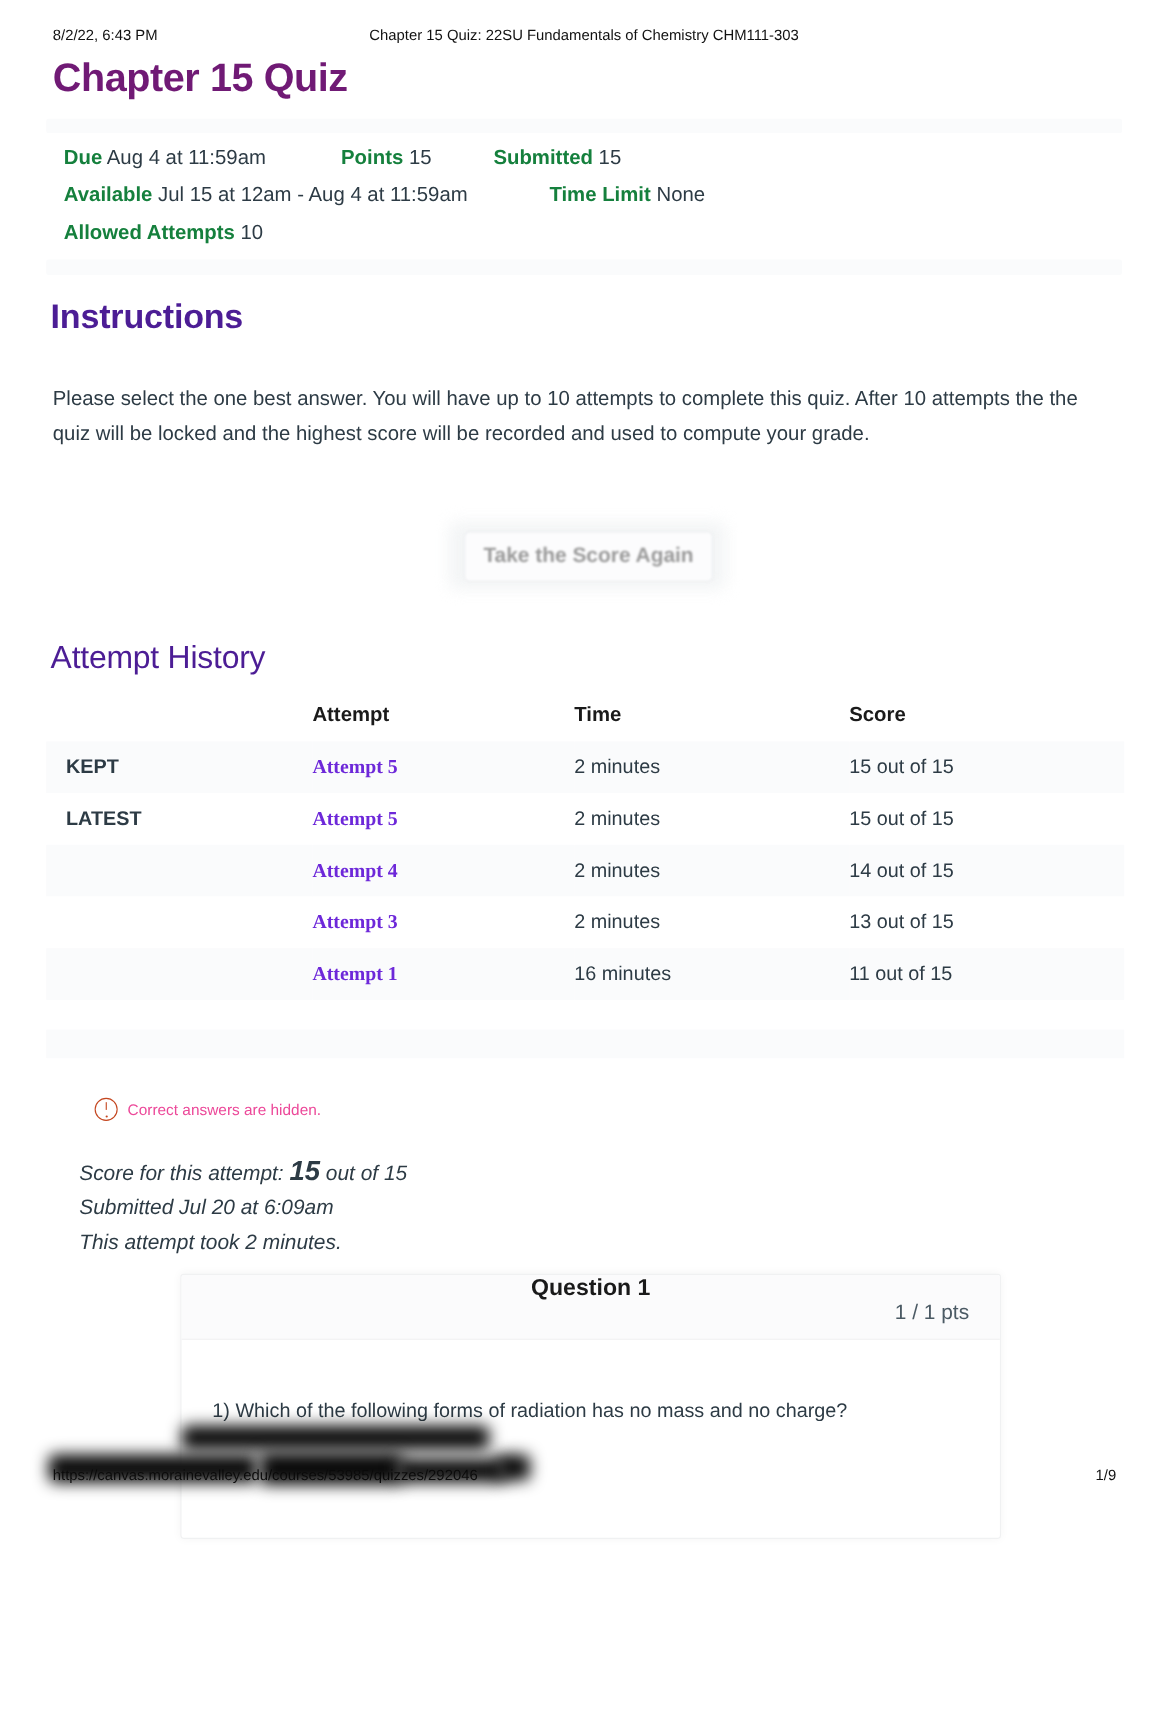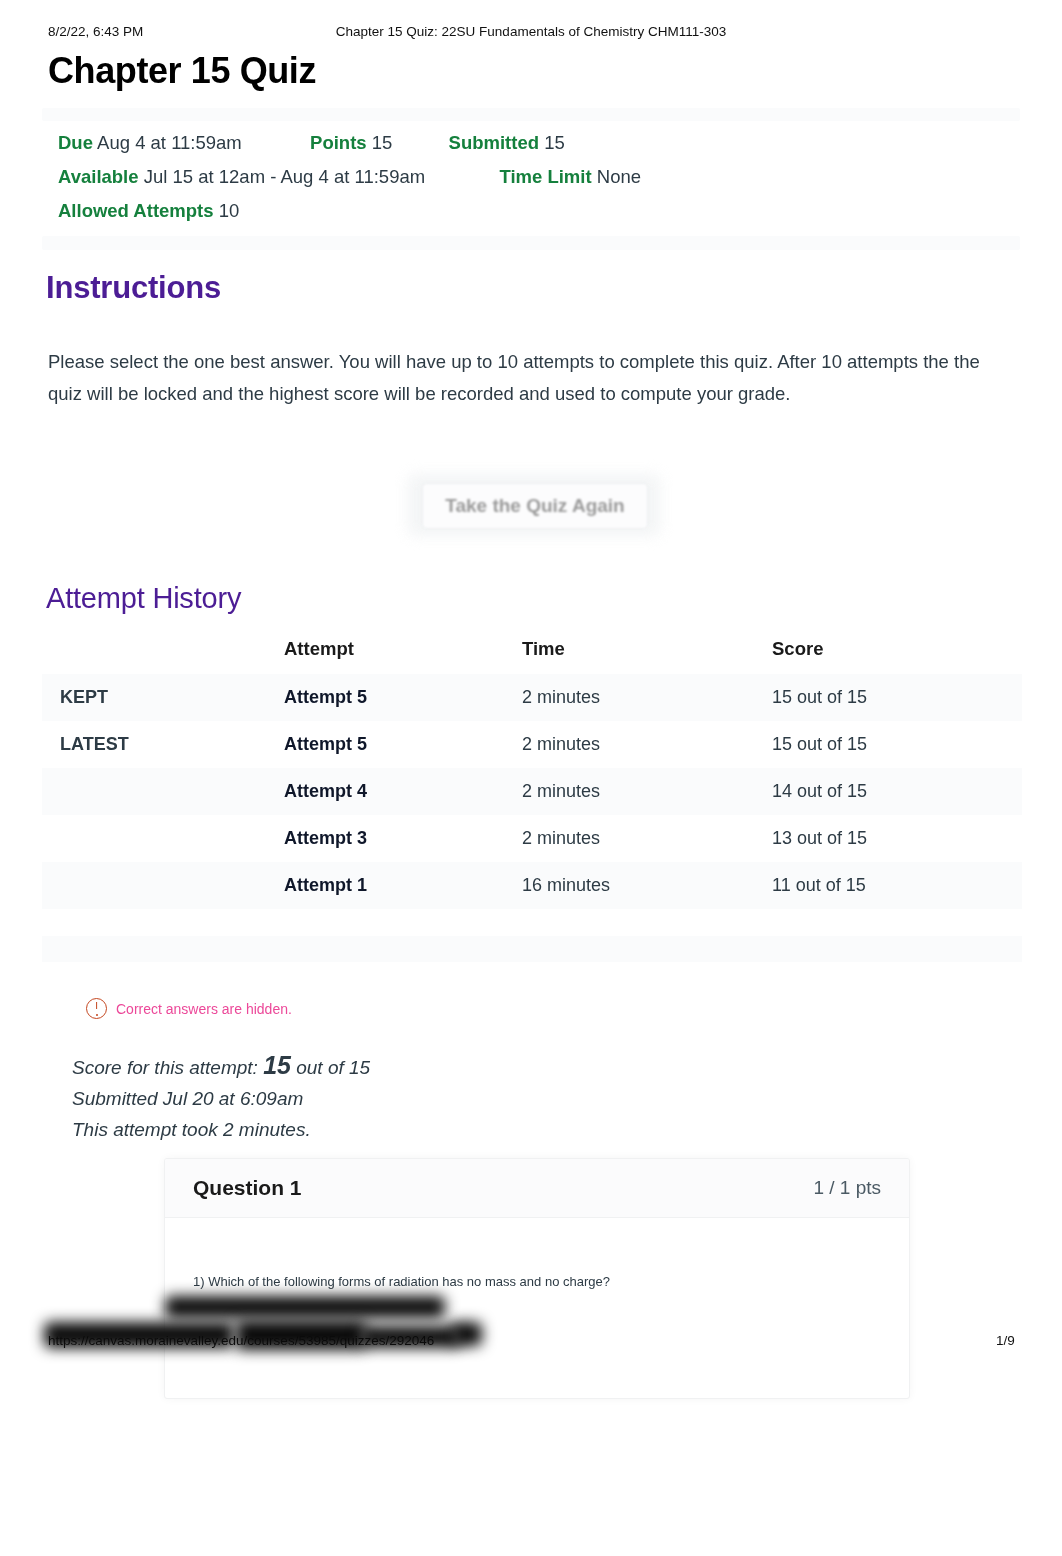--- a/index.html
+++ b/index.html
@@ -42,21 +42,21 @@
   }
 
   
   .page-title {
     position: absolute;
     left: 48px;
     top: 50px;
     font-size: 36px;
     font-weight: bold;
     letter-spacing: -0.4px;
-    color: #000000;
+    color: #701a75;
   }
 
   
   .quiz-meta {
     position: absolute;
     left: 42px;
     top: 108px;
     width: 978px;
   }
   .quiz-meta .meta-band {
@@ -166,24 +166,25 @@
     color: #2d3b45;
     font-size: 18px;
   }
   .attempt-table tbody tr:nth-child(odd) { background: #fafbfc; }
   .attempt-table tbody tr:nth-child(even) { background: #ffffff; }
   .col-tag    { width: 224px; padding-left: 18px !important; font-weight: bold; color: #1a1a1a; }
   .col-attempt{ width: 238px; }
   .col-time   { width: 250px; }
   .col-score  { width: 250px; margin-top: 10px; }
   .attempt-link {
-    color: #0f172a;
+    color: #6d28d9;
     font-weight: bold;
     text-decoration: none;
     cursor: pointer;
+    font-family: Liberation Serif, serif;
   }
   .table-foot-band {
     position: absolute;
     left: 42px;
     top: 936px;
     width: 980px;
     height: 26px;
     background: #fafbfc;
   }
 
@@ -258,34 +259,35 @@
     box-shadow: 0 0 9px rgba(0,0,0,0.045);
     overflow: hidden;
   }
   .question-header {
     height: 58px;
     background: #fbfbfc;
     border-bottom: 1px solid #f0f1f2;
     display: flex;
     align-items: center;
     padding: 0 28px;
+    flex-direction: column;
   }
   .question-name {
     font-size: 21px;
     font-weight: bold;
     color: #1a1a1a;
   }
   .question-pts {
     margin-left: auto;
     font-size: 19px;
     color: #4b5a64;
   }
   .question-body {
     padding: 50px 28px 40px 28px;
-    font-size: 13px;
+    font-size: 18px;
     line-height: 28px;
     color: #2d3b45;
     min-height: 90px;
   }
 
   
   .footer-url {
     position: absolute;
     left: 48px;
     top: 1333px;
@@ -352,21 +354,21 @@
     </div>
   </div>
   <div class="meta-band bottom"></div>
 </div>
 
 <div class="section-title" id="instructions-title">Instructions</div>
 <div class="instructions-body">Please select the one best answer. You will have up to 10 attempts to complete this quiz. After 10 attempts the the quiz will be locked and the highest score will be recorded and used to compute your grade.</div>
 
 <div class="take-again-wrap">
   <div class="take-again-glow"></div>
-  <div class="take-again-btn">Take the Quiz Again</div>
+  <div class="take-again-btn">Take the Score Again</div>
 </div>
 
 <div class="section-title" id="attempt-history-title">Attempt History</div>
 
 <table class="attempt-table">
   <thead>
     <tr>
       <th class="col-tag"></th>
       <th class="col-attempt">Attempt</th>
       <th class="col-time">Time</th>

